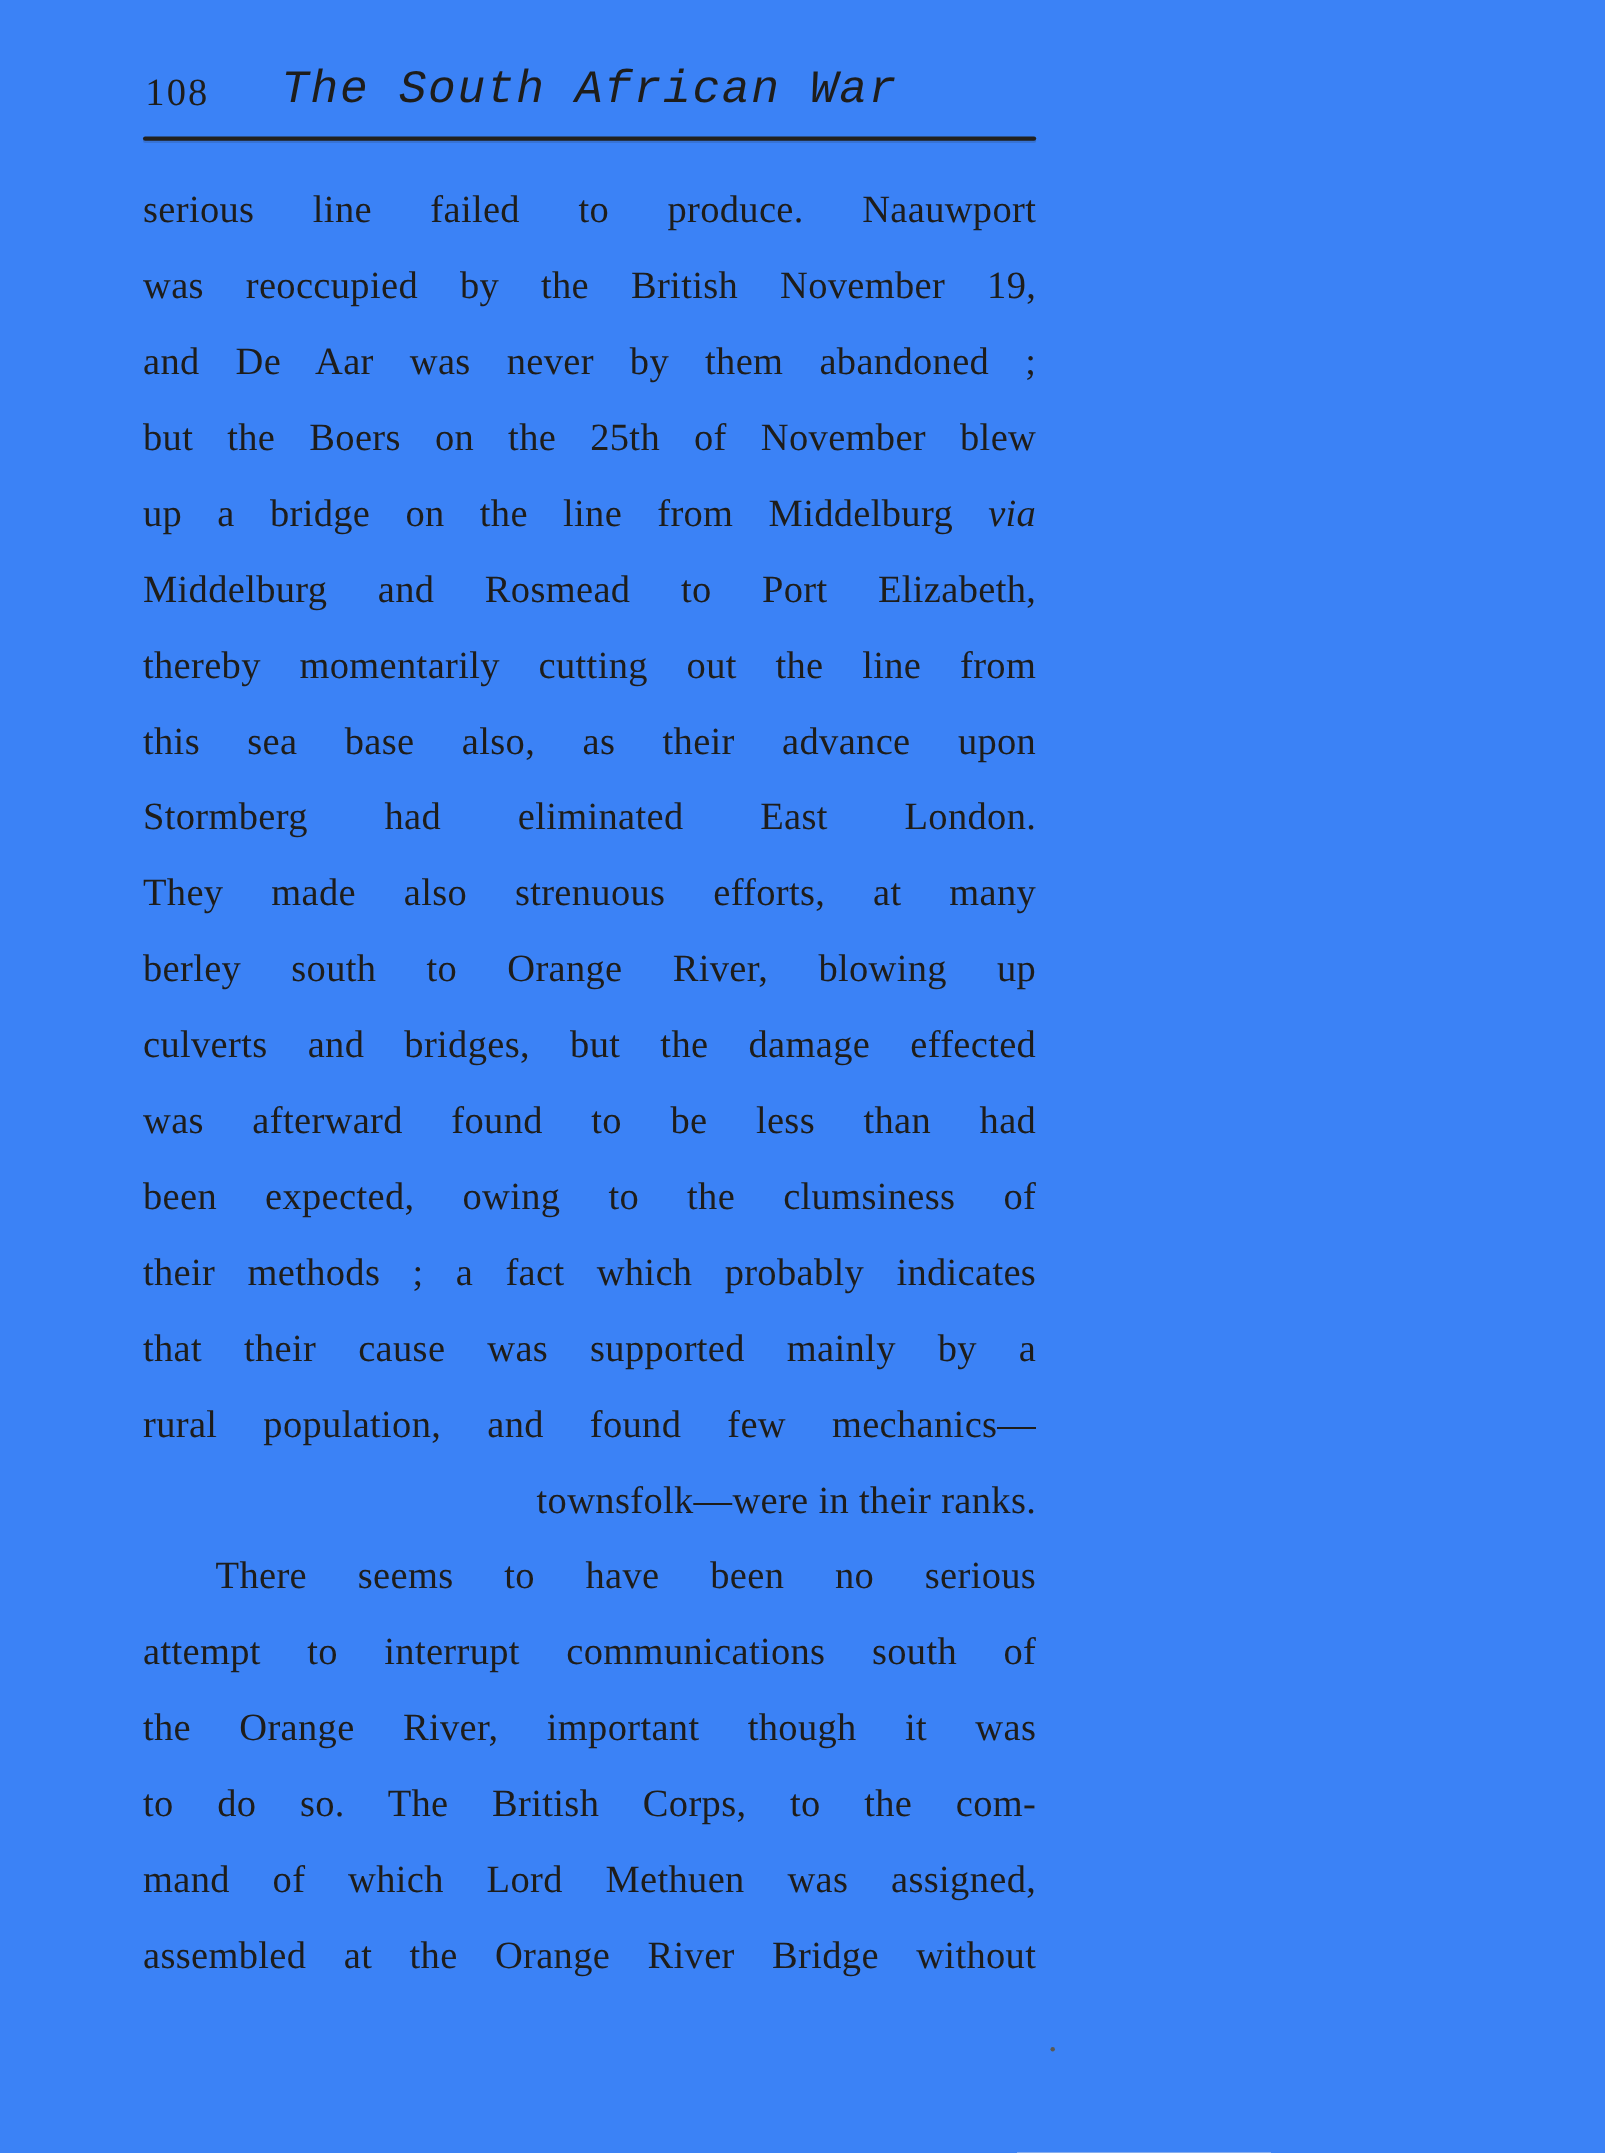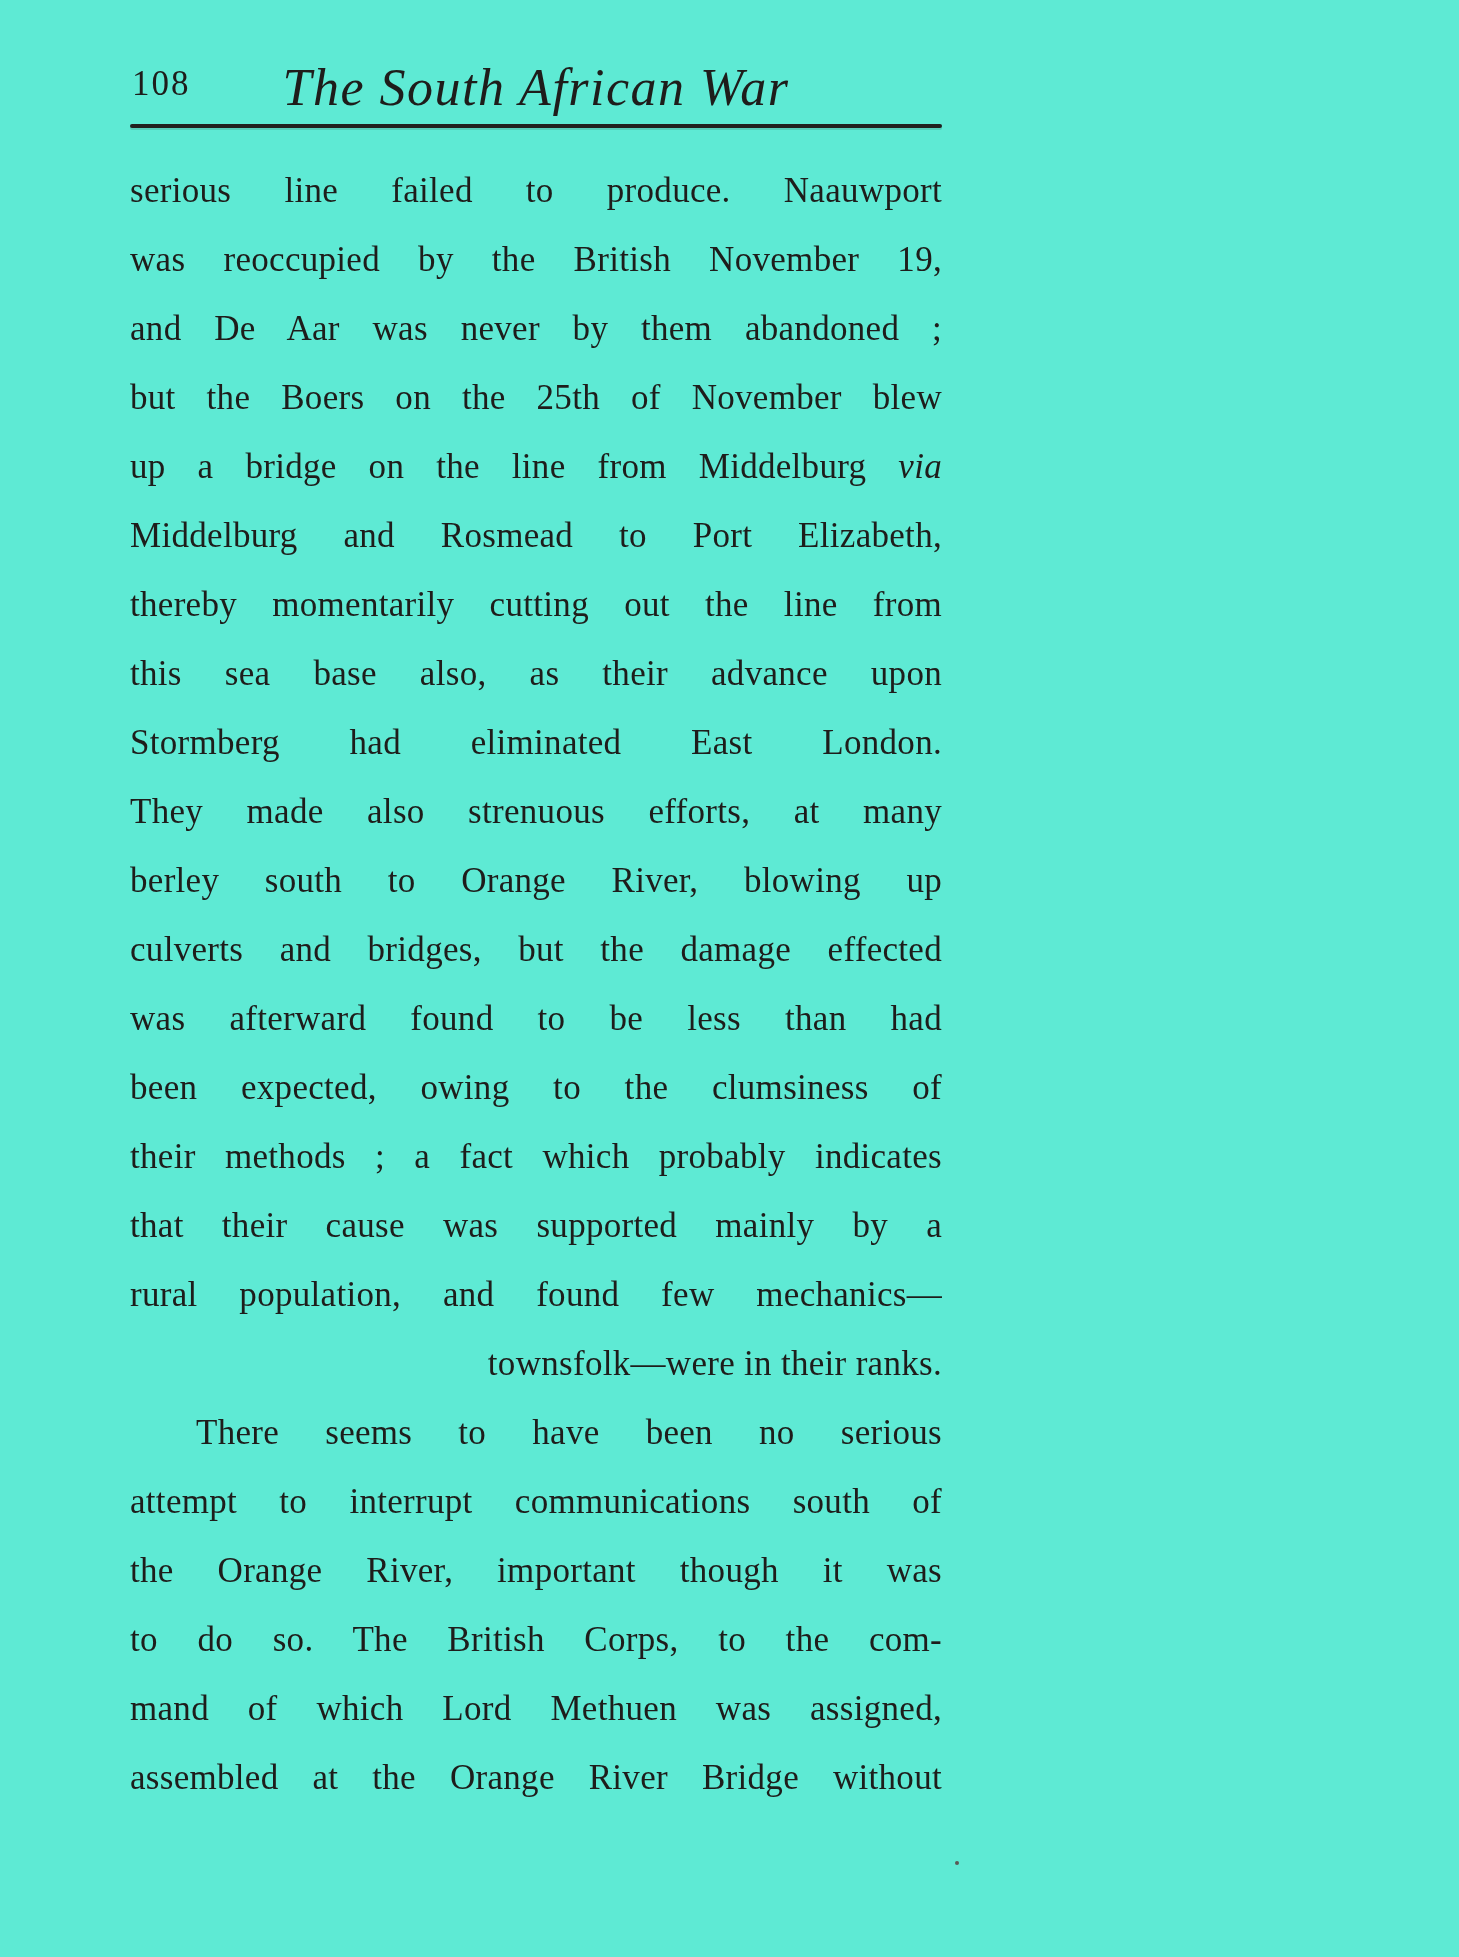--- a/index.html
+++ b/index.html
@@ -5,21 +5,21 @@
   html, body {
     margin: 0;
     padding: 0;
     background: #e9e9e7;
   }
   .page {
     position: relative;
     width: 1459px;
     height: 1957px;
     margin: 0 auto;
-    background: #5eead4;
+    background: #3b82f6;
     color: #1e1d1b;
     font-family: "Liberation Serif", "DejaVu Serif", serif;
     overflow: hidden;
   }
   .content {
     position: absolute;
     left: 130px;
     top: 58px;
     width: 812px;
   }
@@ -31,22 +31,23 @@
     position: absolute;
     left: 2px;
     top: 6px;
     font-size: 35px;
     letter-spacing: 2px;
   }
   .running-title {
     display: block;
     text-align: center;
     font-style: italic;
-    font-size: 52px;
+    font-size: 42px;
     letter-spacing: 1.5px;
+    font-family: Liberation Mono, monospace;
   }
   .rule {
     margin-top: 14px;
     height: 4px;
     background: #21201e;
     border-radius: 2px;
     box-shadow: 0 2px 0 rgba(33,32,30,0.15);
   }
   .body-text {
     margin-top: 28px;

